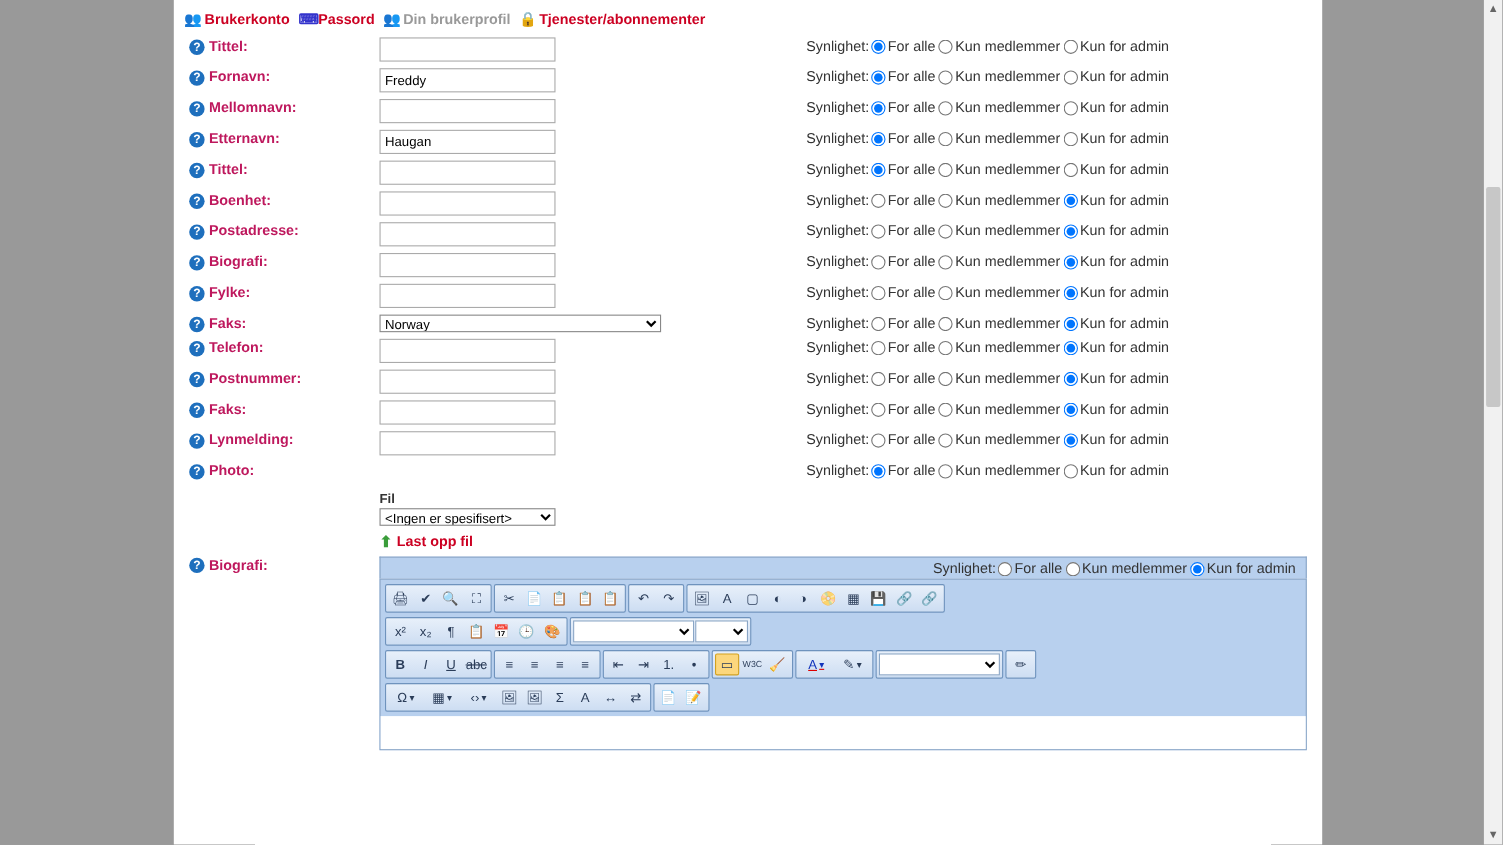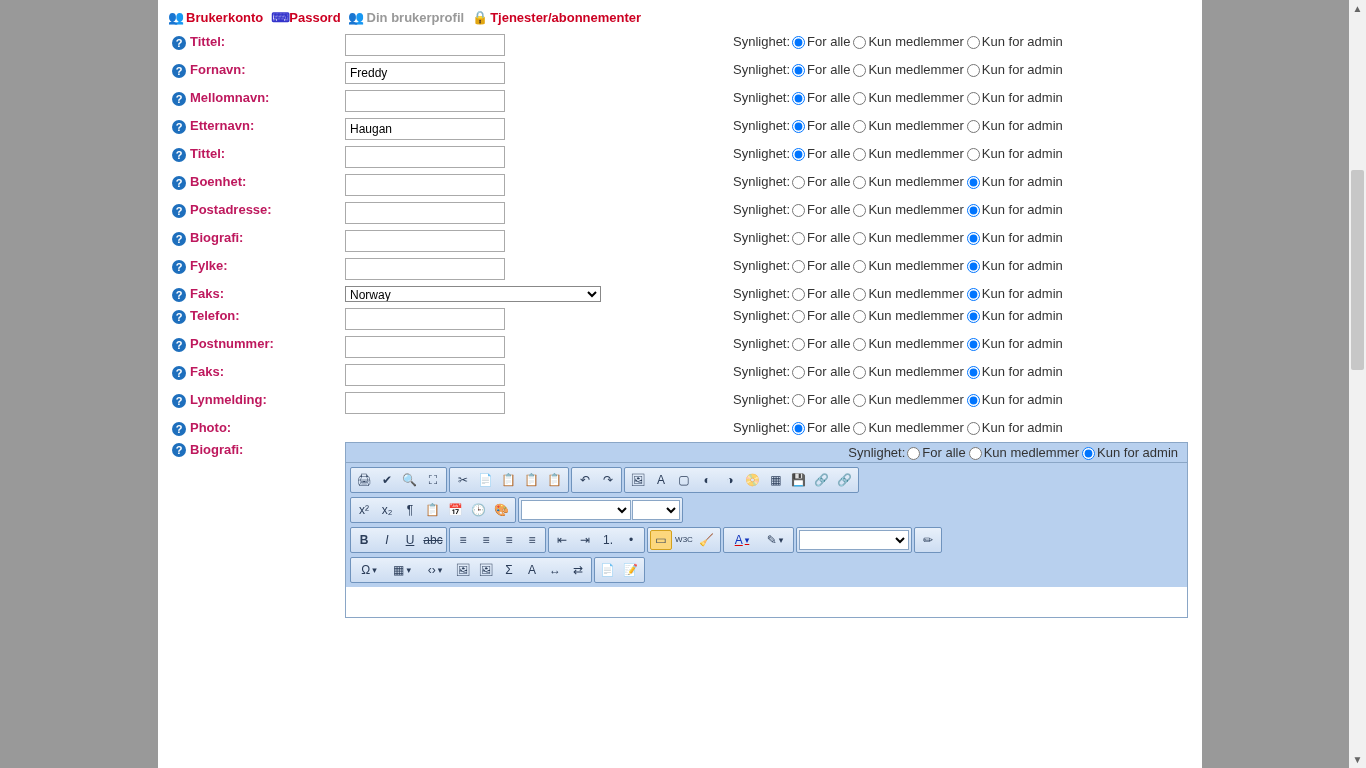--- a/index.html
+++ b/index.html
@@ -156,20 +156,27 @@
               <td class="labelcol"><span class="help-icon"></span><span>Lynmelding:</span></td>
               <td class="inputcol"><input class="txt" value="" style=""></td>
               <td class="viscol"><span class="vis-label">Synlighet:</span><span class="vis-group"><input type="radio" name="vis_lynmelding" style=""><label>For alle</label><input type="radio" name="vis_lynmelding" style=""><label>Kun medlemmer</label><input type="radio" name="vis_lynmelding" checked="" style=""><label>Kun for admin</label></span></td>
             </tr>
             <tr>
               <td class="labelcol"><span class="help-icon"></span><span>Photo:</span></td>
               <td class="inputcol"></td>
               <td class="viscol"><span class="vis-label">Synlighet:</span><span class="vis-group"><input type="radio" name="vis_photo" checked="" style=""><label>For alle</label><input type="radio" name="vis_photo" style=""><label>Kun medlemmer</label><input type="radio" name="vis_photo" style=""><label>Kun for admin</label></span></td>
             </tr>
             <tr>
+              <td></td>
+              <td colspan="2" class="photo-sub"><span class="fil-label">Fil</span><select class="sel sm"><option>&lt;Ingen er spesifisert&gt;</option></select><div><span class="upload-link">
+                    <span class="arrow-up">⬆</span>
+                    <span>Last opp fil</span>
+                  </span></div></td>
+            </tr>
+            <tr>
               <td class="labelcol"><span class="help-icon"></span><span>Biografi:</span></td>
               <td colspan="2">
                 <div style="text-align: right; background: rgb(184, 208, 238); border-top: 1px solid rgb(138, 166, 198); border-right: 1px solid rgb(138, 166, 198); border-bottom: none; border-left: 1px solid rgb(138, 166, 198); border-image: initial; padding: 2px 6px;"><span><span class="vis-label">Synlighet:</span><span class="vis-group"><input type="radio" name="vis_biografi" style=""><label>For alle</label><input type="radio" name="vis_biografi" style=""><label>Kun medlemmer</label><input type="radio" name="vis_biografi" checked="" style=""><label>Kun for admin</label></span></span></div>
                 <div class="rte-wrap">
                   <div class="rte-rows">
                     <div class="rte-bar">
                       <div class="rte-group">
                         <div class="rte-btn">
                           <span>🖨</span>
                         </div>

